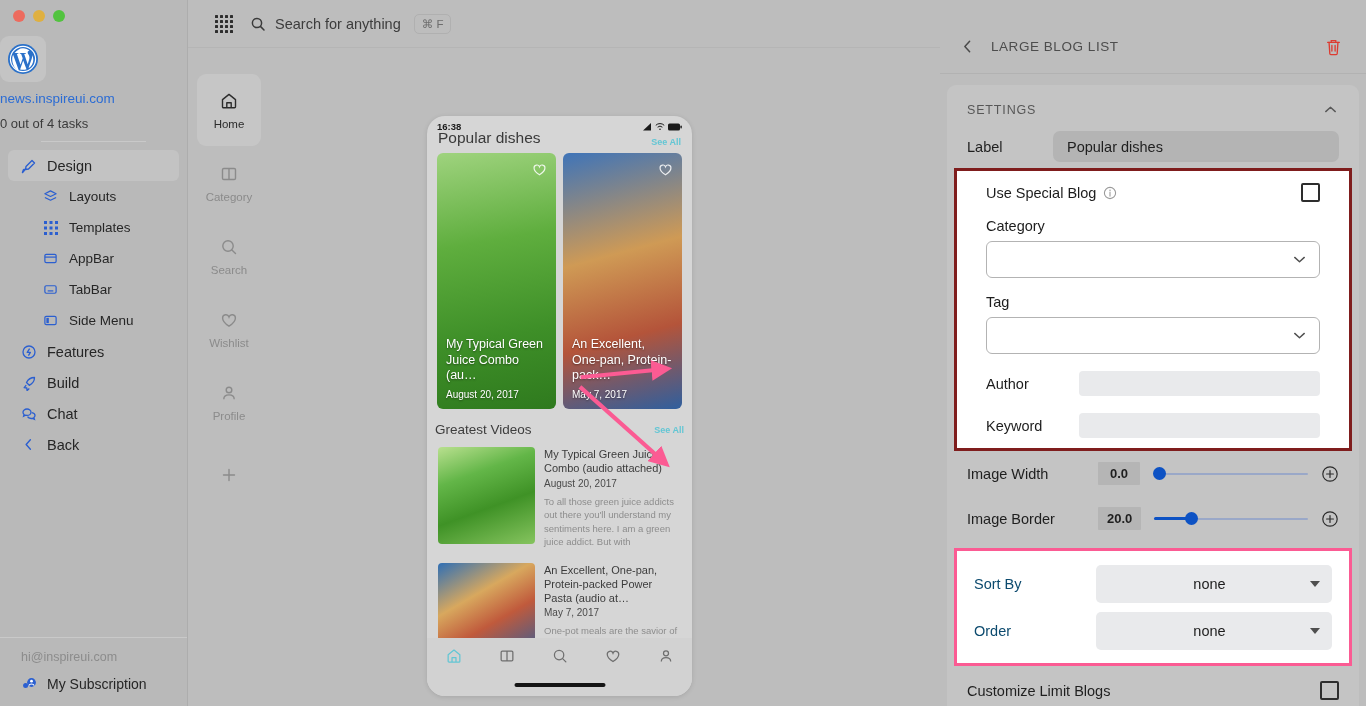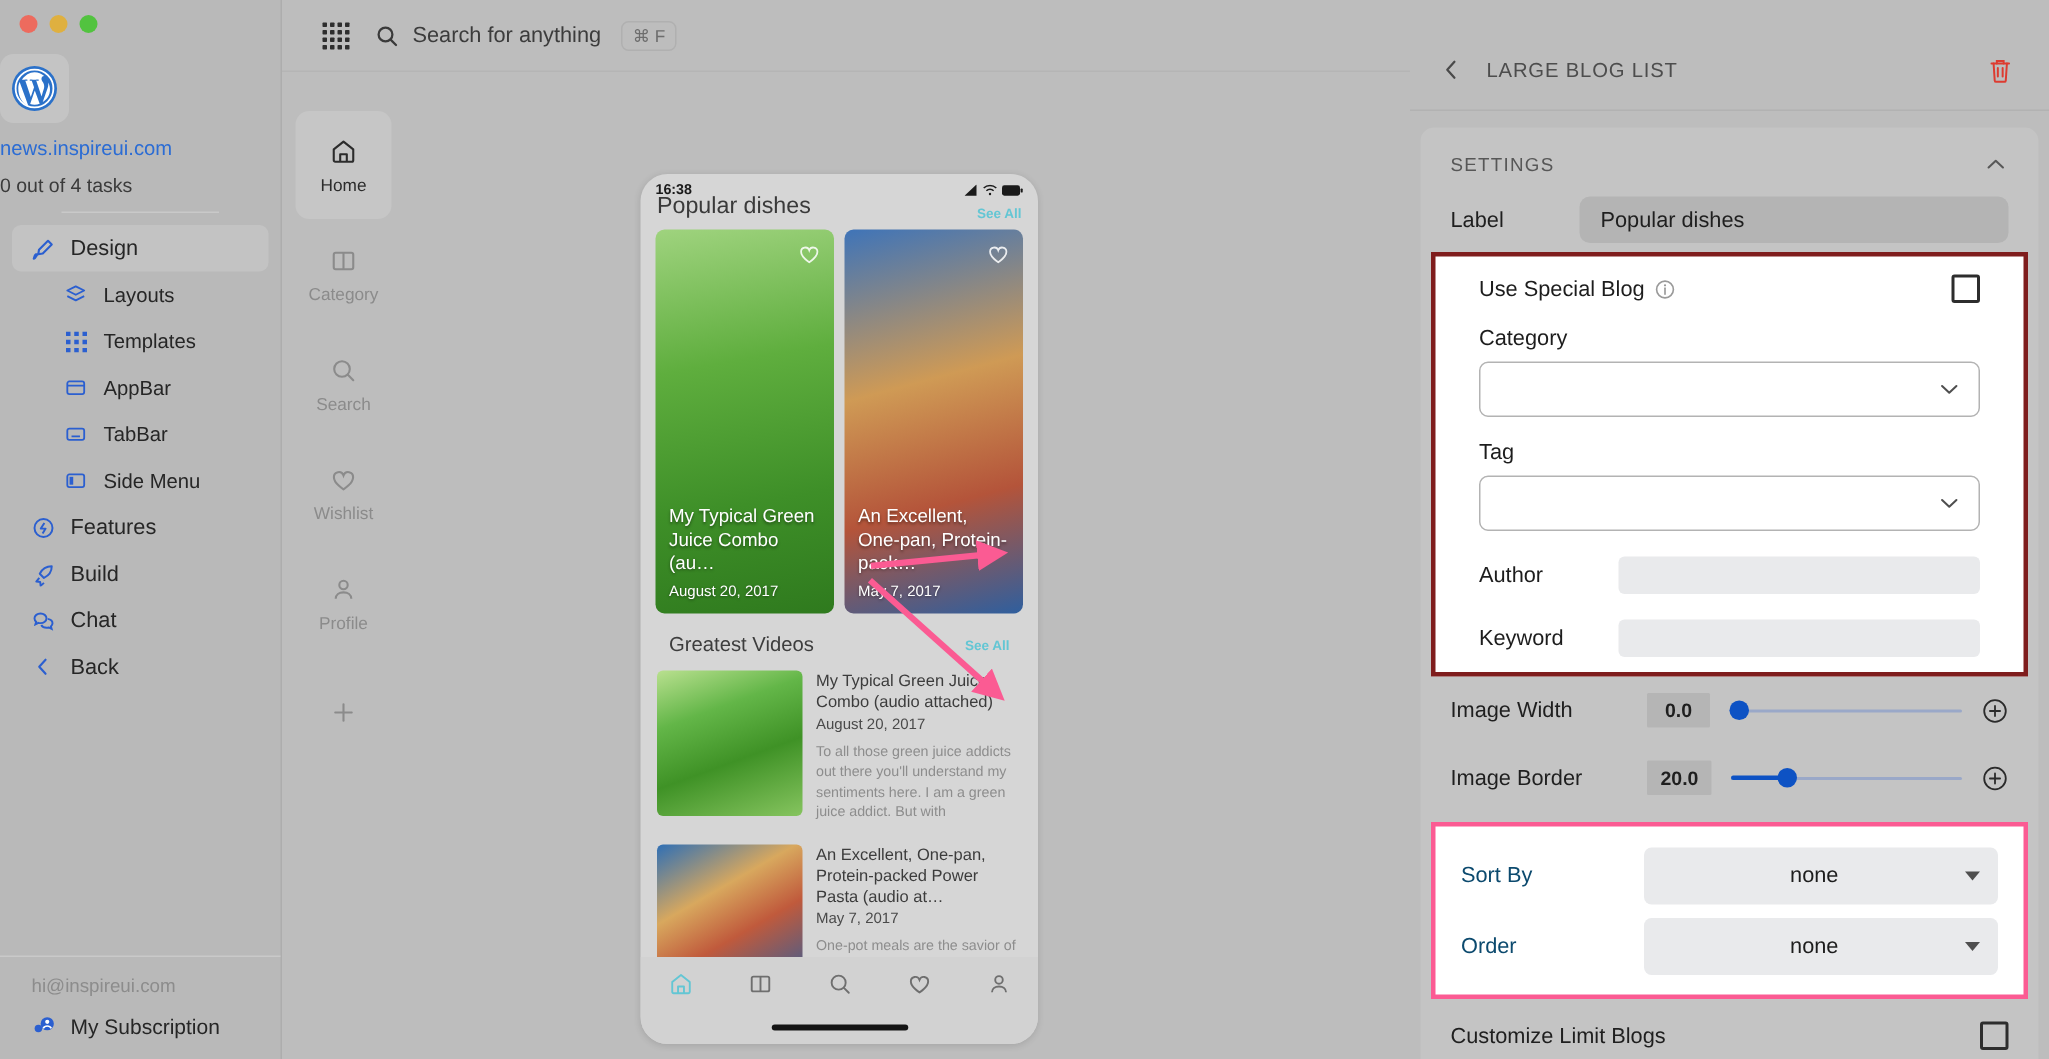--- a/index.html
+++ b/index.html
@@ -98,21 +98,21 @@
   .cards { display: flex; gap: 7px; padding: 0 10px; }
   .card {
     position: relative; width: 128px; height: 256px; border-radius: 6px; overflow: hidden;
   }
   .card.green { background: linear-gradient(170deg,#9fd37e 0%,#5fae3e 35%,#3e8f28 70%,#2f7a1e 100%); }
   .card.pasta { background: linear-gradient(165deg,#3f74b8 0%,#cf9a55 40%,#b4543a 70%,#2f5f9e 100%); }
   .card .heart { position: absolute; right: 8px; top: 8px; color: rgba(255,255,255,.85); }
   .card-cap { position: absolute; left: 0; right: 0; bottom: 0; padding: 8px 9px 9px; color: #fff; }
   .card-cap .t { font-size: 12.5px; line-height: 1.26; font-weight: 400; text-shadow: 0 1px 2px rgba(0,0,0,.45); }
   .card-cap .d { font-size: 10px; margin-top: 5px; text-shadow: 0 1px 2px rgba(0,0,0,.45); }
-  .sec-head { display: flex; align-items: center; justify-content: space-between; padding: 13px 19px 6px; }
+  .sec-head { display: flex; align-items: center; justify-content: space-between; padding: 13px 8px 6px; }
   .sec-title { font-size: 13.5px; color: #3d3d3d; }
   .vid-row { display: flex; gap: 9px; padding: 4px 11px 0; }
   .vid-thumb { width: 97px; height: 97px; border-radius: 4px; flex: 0 0 97px; }
   .vid-thumb.green { background: linear-gradient(160deg,#b9e08f 0%,#63b648 30%,#3f9226 60%,#86c45f 100%); }
   .vid-thumb.pasta { background: linear-gradient(150deg,#2f6fb5 0%,#d8a85e 35%,#c05a3c 60%,#2d5e9d 100%); }
   .vid-txt { flex: 1 1 auto; min-width: 0; }
   .vid-title { font-size: 11px; color: #3c3c3c; line-height: 1.3; }
   .vid-date { font-size: 10px; color: #4a4a4a; margin-top: 2px; }
   .vid-ex { font-size: 9.5px; color: #8d8d8d; line-height: 1.42; margin-top: 6px; }
   .tabbar {

